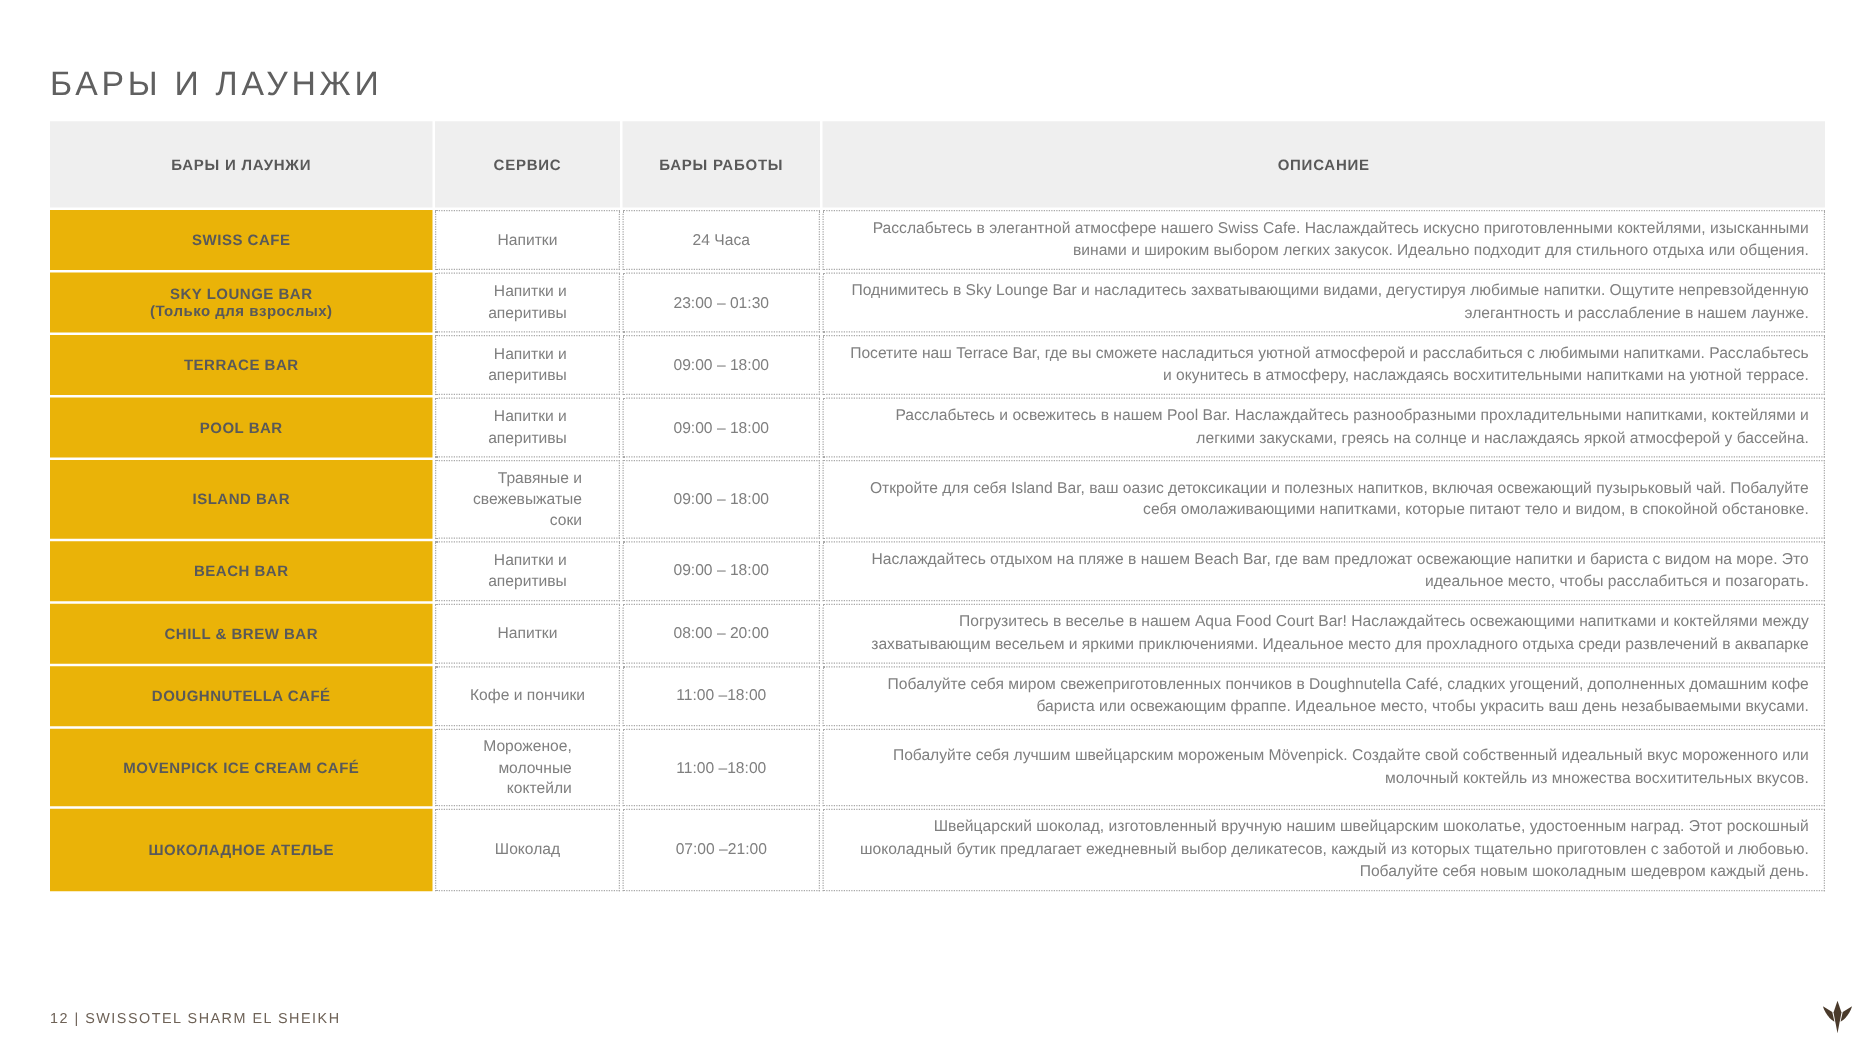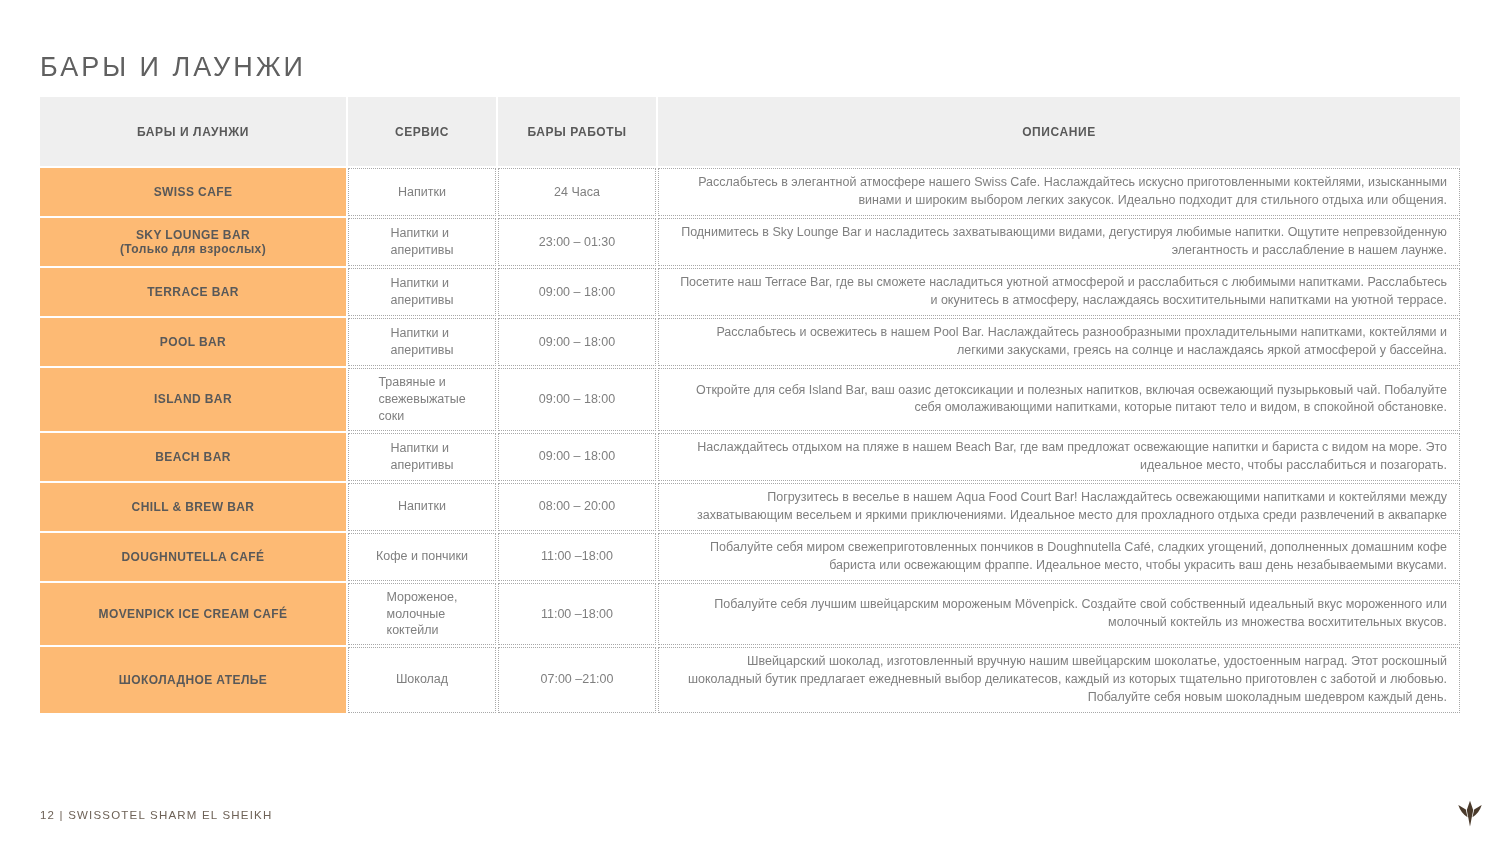--- a/index.html
+++ b/index.html
@@ -38,36 +38,36 @@
   .th {
     background: #efefef;
     min-height: 69px;
     font-weight: bold;
     font-size: 12px;
     letter-spacing: 0.6px;
     color: #595959;
     text-align: center;
   }
   .name-cell {
-    background: #fdba74;
+    background: #eab308;
     flex-direction: column;
     font-weight: bold;
     font-size: 12px;
     letter-spacing: 0.4px;
     color: #595959;
     text-align: center;
     padding: 6px 10px;
   }
   .dotted {
     border: 1px dotted #a8a8a8;
     color: #7f7f7f;
     font-size: 12.5px;
   }
   .service-cell, .hours-cell {
-    text-align: left;
+    text-align: right;
     padding: 5px 6px;
     line-height: 1.35;
     white-space: pre-line;
   }
   .desc-cell {
     justify-content: flex-start;
     text-align: right;
     padding: 5px 12px;
     line-height: 1.42;
   }

